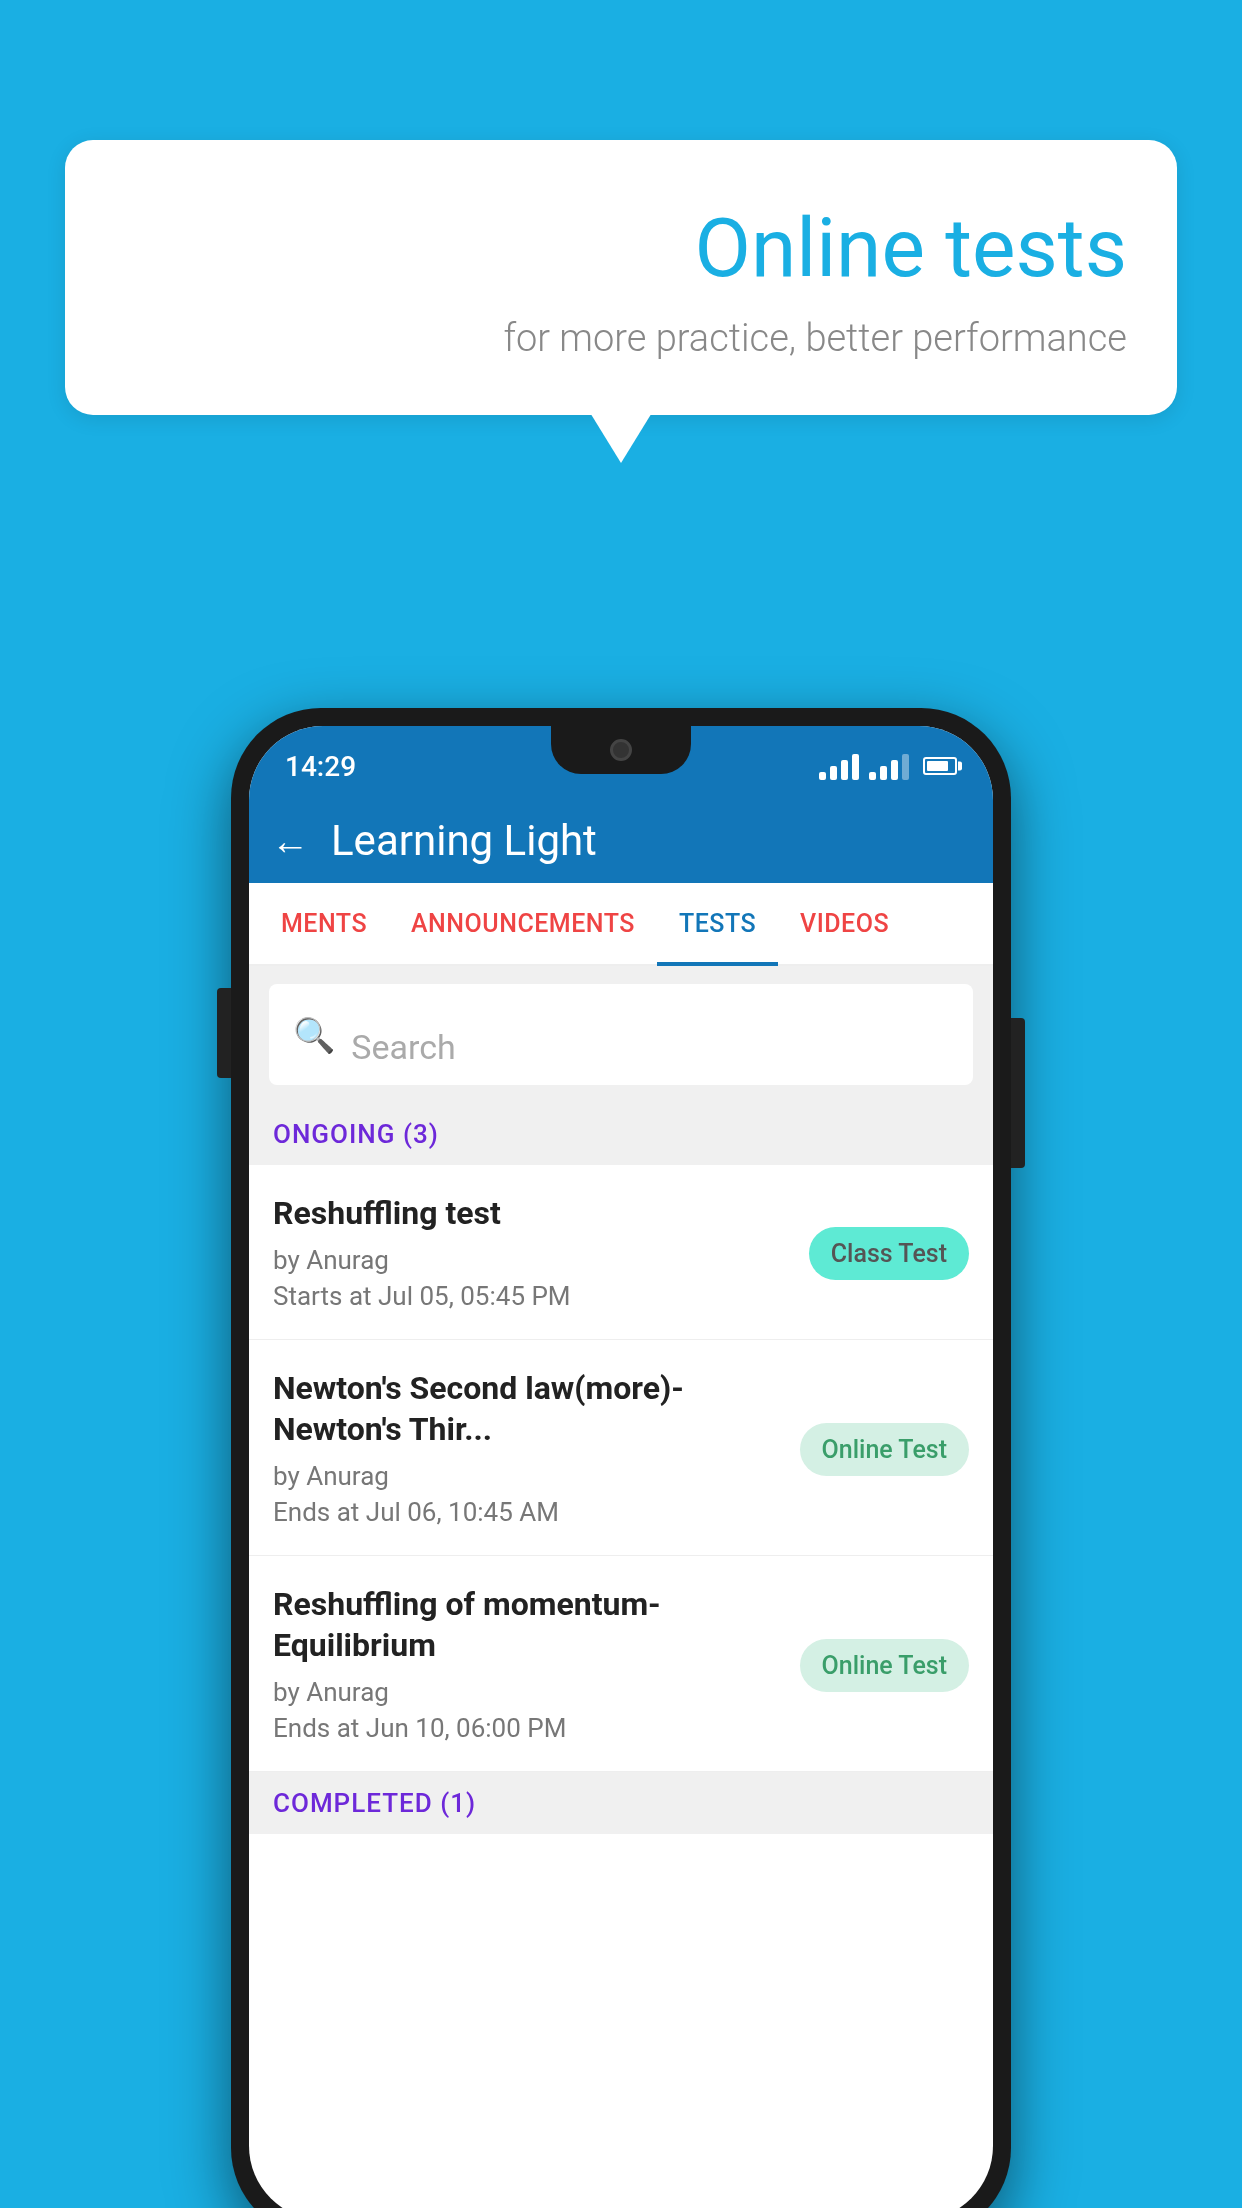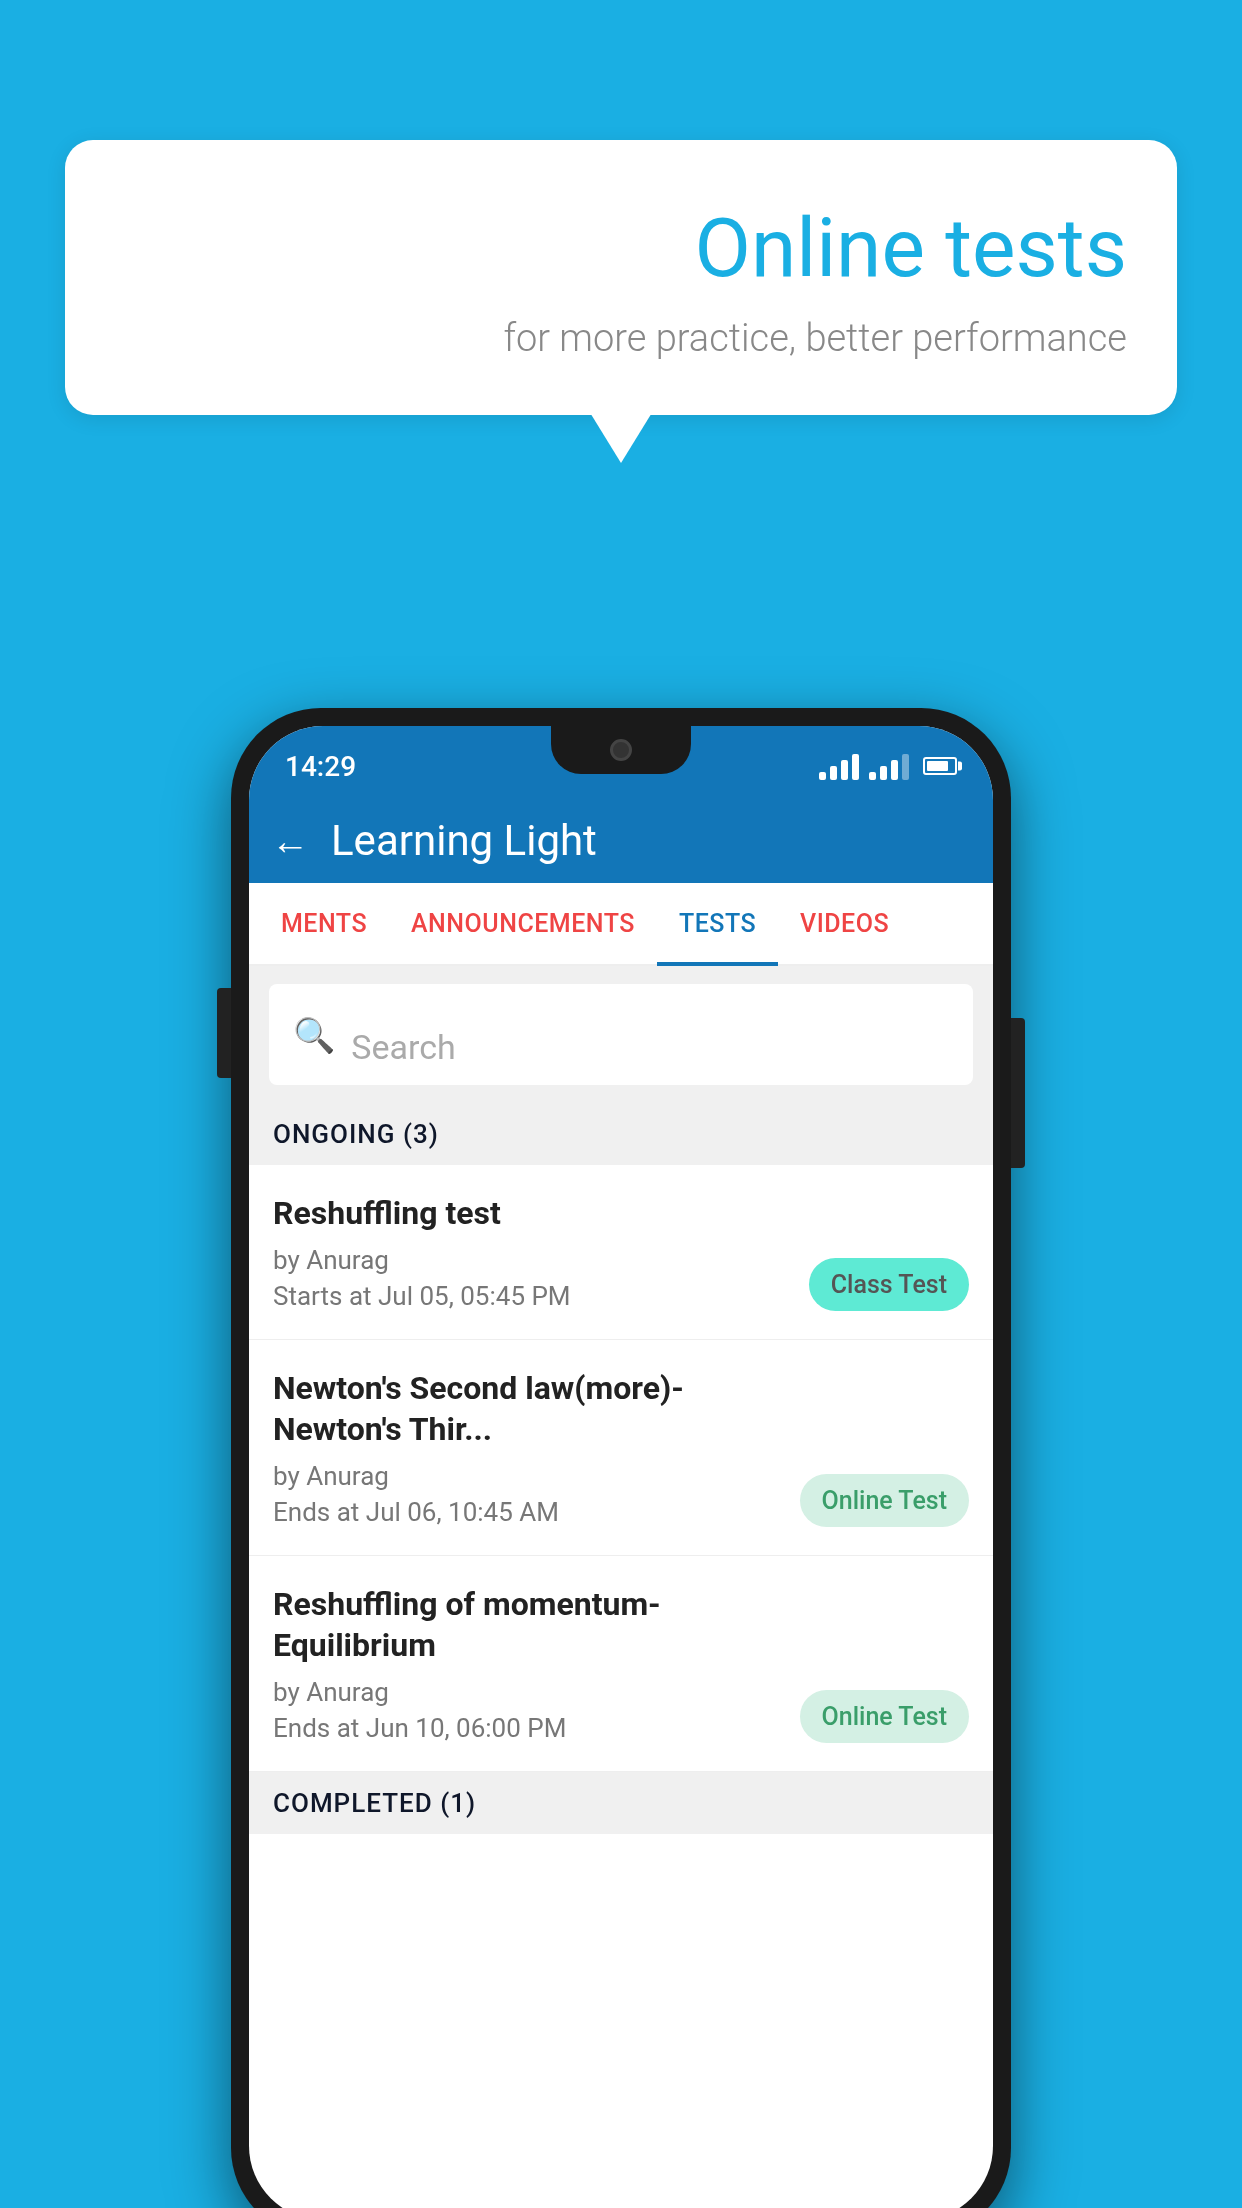--- a/index.html
+++ b/index.html
@@ -278,33 +278,33 @@
     }
 
     
     .section-header {
       background: #f0f0f0;
       padding: 16px 24px;
     }
 
     .section-label {
       font-size: 26px;
-      color: #0f172a;
+      color: #6d28d9;
       font-weight: 500;
       letter-spacing: 1px;
       text-transform: uppercase;
     }
 
     
     .test-item {
       background: white;
       padding: 28px 24px;
       border-bottom: 1px solid #eee;
       display: flex;
-      align-items: flex-end;
+      align-items: center;
       justify-content: space-between;
     }
 
     .test-info {
       flex: 1;
       margin-right: 16px;
     }
 
     .test-name {
       font-size: 32px;

